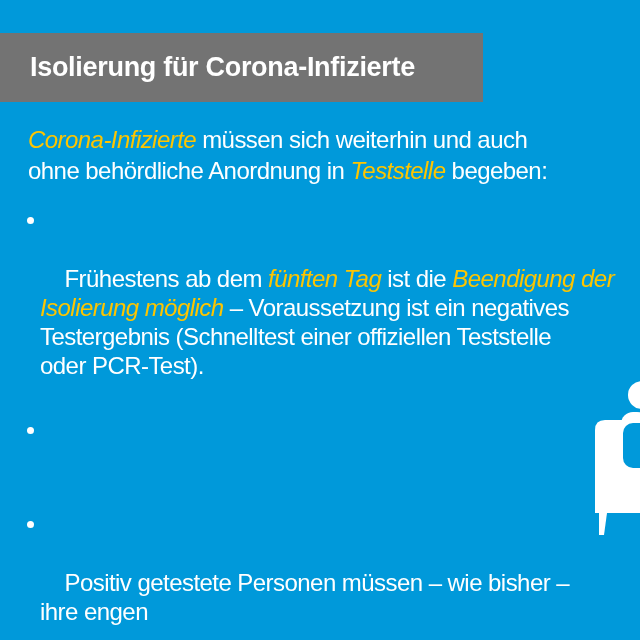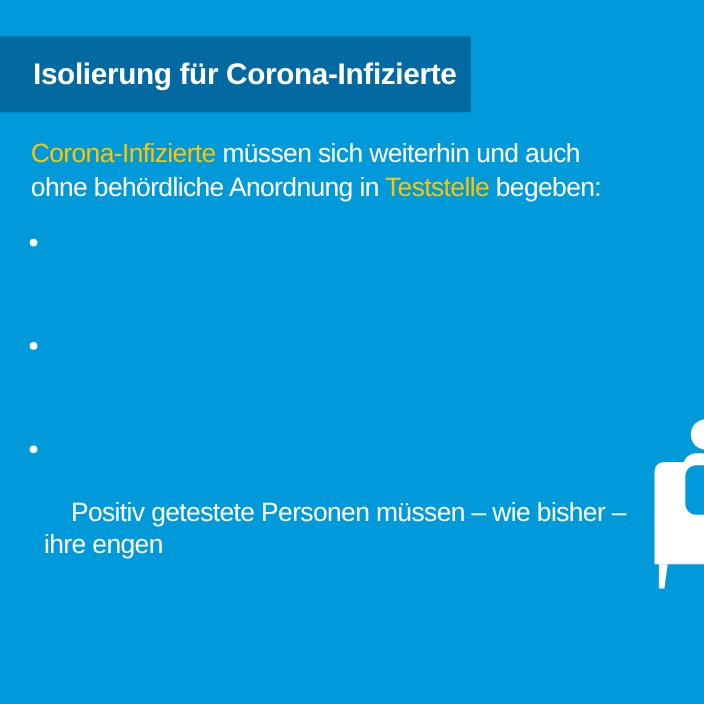--- a/index.html
+++ b/index.html
@@ -5,22 +5,22 @@
   html,body{margin:0;padding:0;}
   body{
     width:640px;height:640px;
     position:relative;
     overflow:hidden;
     background:#0099DA;
     font-family:"Liberation Sans", sans-serif;
   }
   .header-bar{
     position:absolute;left:0;top:33px;
-    width:428px;height:69px;
-    background:#0369a1;
+    width:483px;height:69px;
+    background:#737373;
     display:flex;align-items:center;
     box-sizing:border-box;
     padding-left:30px;
   }
   .header-bar h1{
     margin:0;
     color:#FFFFFF;
     font-size:27px;
     font-weight:bold;
     letter-spacing:-0.3px;
@@ -49,39 +49,43 @@
     line-height:29px;
     letter-spacing:-0.55px;
     white-space:pre-wrap;
   }
   ul.bullets li + li{margin-top:7px;}
   .dot{
     position:absolute;left:0;top:11px;
     width:7px;height:7px;border-radius:50%;
     background:#FFFFFF;
   }
-  .hl{color:#FDC500;}
+  .hl{color:#FDC500;font-style:italic;}
   .illu{
     position:absolute;right:0;top:370px;
     width:60px;height:180px;
   }
 </style>
 </head>
 <body>
 
 <div class="header-bar">
   <h1>Isolierung für Corona-Infizierte</h1>
 </div>
 
 <div class="intro"><span class="hl">Corona-Infizierte</span><span> müssen sich weiterhin und auch
 ohne behördliche Anordnung in </span><span class="hl">Teststelle</span><span> begeben:</span></div>
 
 <ul class="bullets">
   <li>
     <span class="dot"></span>
+    <span class="li-text"><span>Frühestens ab dem </span><span class="hl">fünften Tag</span><span> ist die </span><span class="hl">Beendigung der
+Isolierung möglich</span><span> – Voraussetzung ist ein negatives
+Testergebnis (Schnelltest einer offiziellen Teststelle
+oder PCR-Test).</span></span>
   </li>
   <li>
     <span class="dot"></span>
   </li>
   <li>
     <span class="dot"></span>
     <span class="li-text"><span>Positiv getestete Personen müssen – wie bisher –
 ihre engen </span></span>
   </li>
 </ul>

